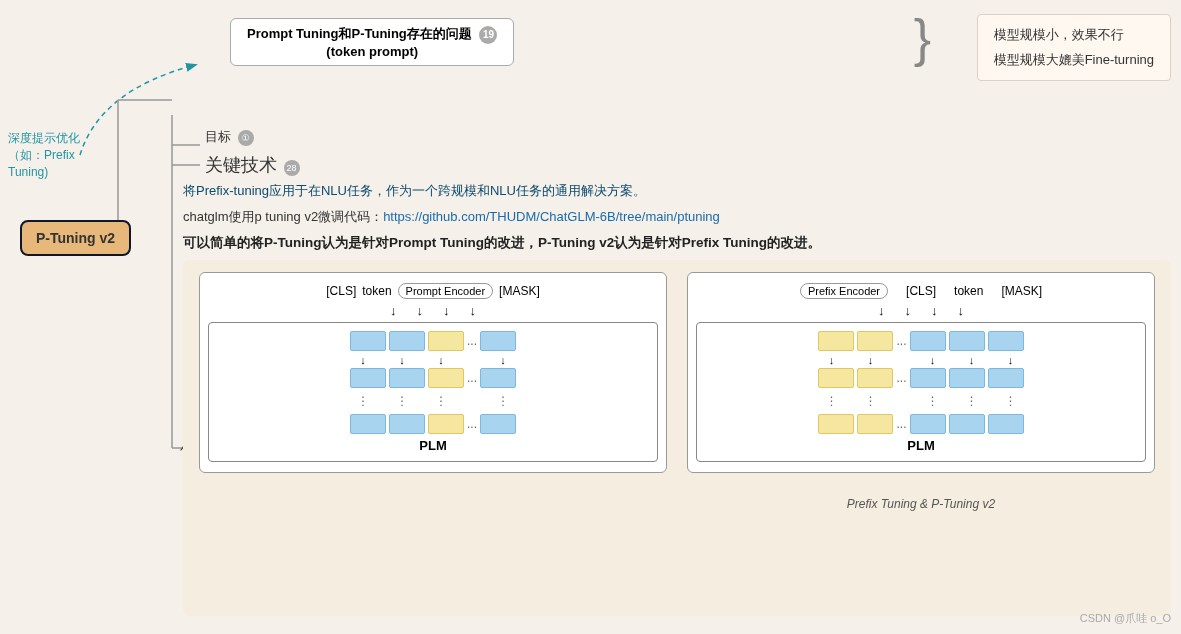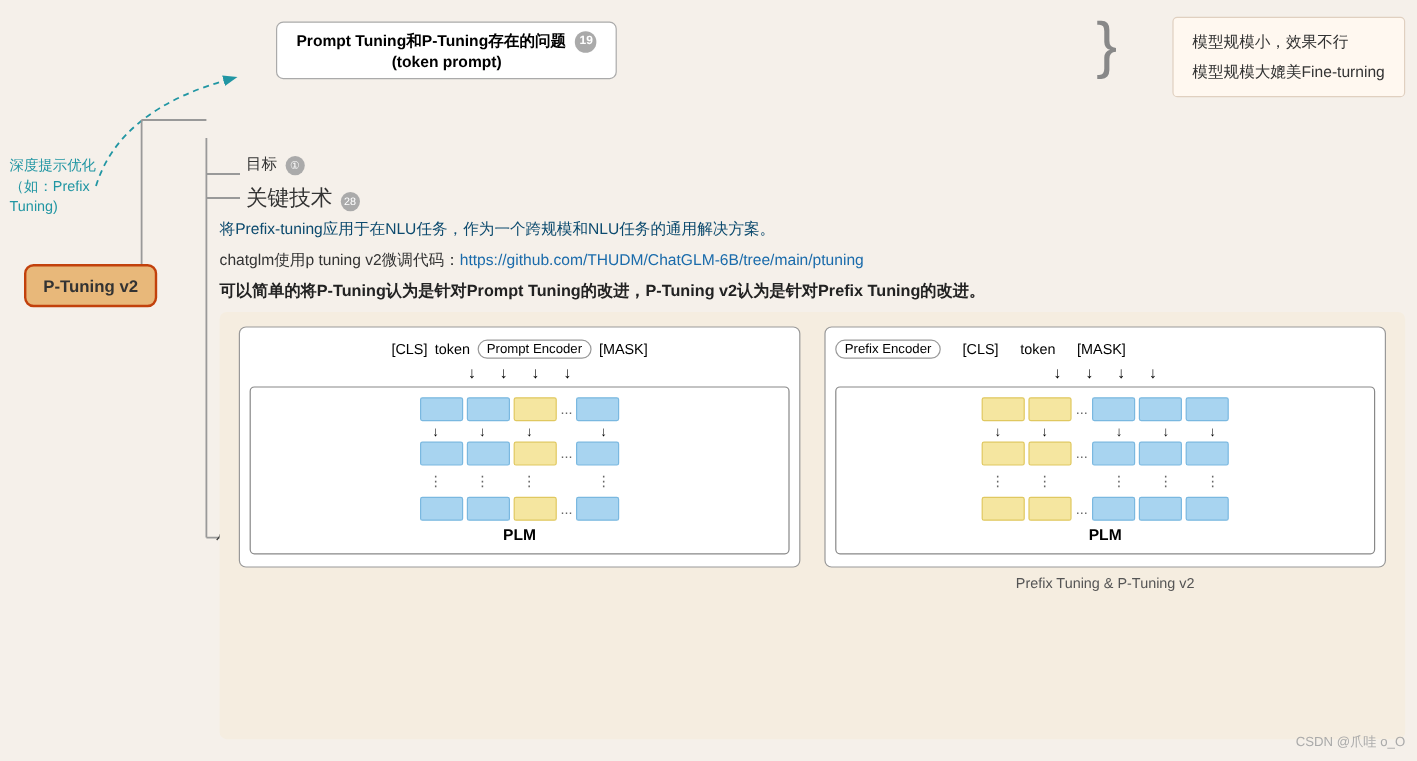--- a/index.html
+++ b/index.html
@@ -30,21 +30,21 @@
       line-height: 1.4;
       width: 80px;
     }
 
     
     .ptuning-box {
       position: absolute;
       left: 20px;
       top: 220px;
       background: #e8b87a;
-      border: 2px solid #c2410c;
+      border: 2px solid #0f172a;
       border-radius: 8px;
       padding: 8px 14px;
       font-size: 14px;
       font-weight: bold;
       color: #333;
       white-space: nowrap;
     }
 
     
     .connector-svg {
@@ -208,21 +208,21 @@
               <div style="width:36px;height:20px;background:#a8d4f0;border:1px solid #7ab8e0;border-radius:2px;"></div>
             </div>
             <div style="text-align:center; font-weight:bold; font-size:13px; margin-top:4px;">PLM</div>
           </div>
         </div>
       </div>
 
       <div style="flex:1; text-align:center;">
         <div style="border:1.5px solid #999; border-radius:6px; background:white; padding:10px 8px;">
 
-          <div style="display:flex; align-items:center; gap:18px; margin-bottom:4px; font-size:12px;">
+          <div style="display:flex; justify-content:center; align-items:center; gap:18px; margin-bottom:4px; font-size:12px;">
             <span style="border:1.5px solid #999; border-radius:10px; padding:1px 7px; font-size:11px; background:white;">Prefix Encoder</span>
             <span>[CLS]</span>
             <span>token</span>
             <span>[MASK]</span>
           </div>
 
           <div style="display:flex; justify-content:center; gap:20px; margin-bottom:4px; font-size:13px;">
             <span>↓</span>
             <span>↓</span>
             <span>↓</span>
@@ -271,21 +271,21 @@
               <div style="width:36px;height:20px;background:#f5e6a0;border:1px solid #e0c860;border-radius:2px;"></div>
               <div style="width:36px;height:20px;background:#f5e6a0;border:1px solid #e0c860;border-radius:2px;"></div>
               <div style="font-size:12px;line-height:20px;color:#666;">...</div>
               <div style="width:36px;height:20px;background:#a8d4f0;border:1px solid #7ab8e0;border-radius:2px;"></div>
               <div style="width:36px;height:20px;background:#a8d4f0;border:1px solid #7ab8e0;border-radius:2px;"></div>
               <div style="width:36px;height:20px;background:#a8d4f0;border:1px solid #7ab8e0;border-radius:2px;"></div>
             </div>
             <div style="text-align:center; font-weight:bold; font-size:13px; margin-top:4px;">PLM</div>
           </div>
         </div>
-        <div style="font-size:12px; color:#555; margin-top:6px;">Prefix Tuning &amp; P-Tuning v2</div>
+        <div style="font-size:12px; color:#555; margin-top:24px;font-style:italic;">Prefix Tuning &amp; P-Tuning v2</div>
       </div>
 
     </div>
   </div>
 
   <div class="watermark">CSDN @爪哇 o_O</div>
 
 </div>
 
 </body></html>

